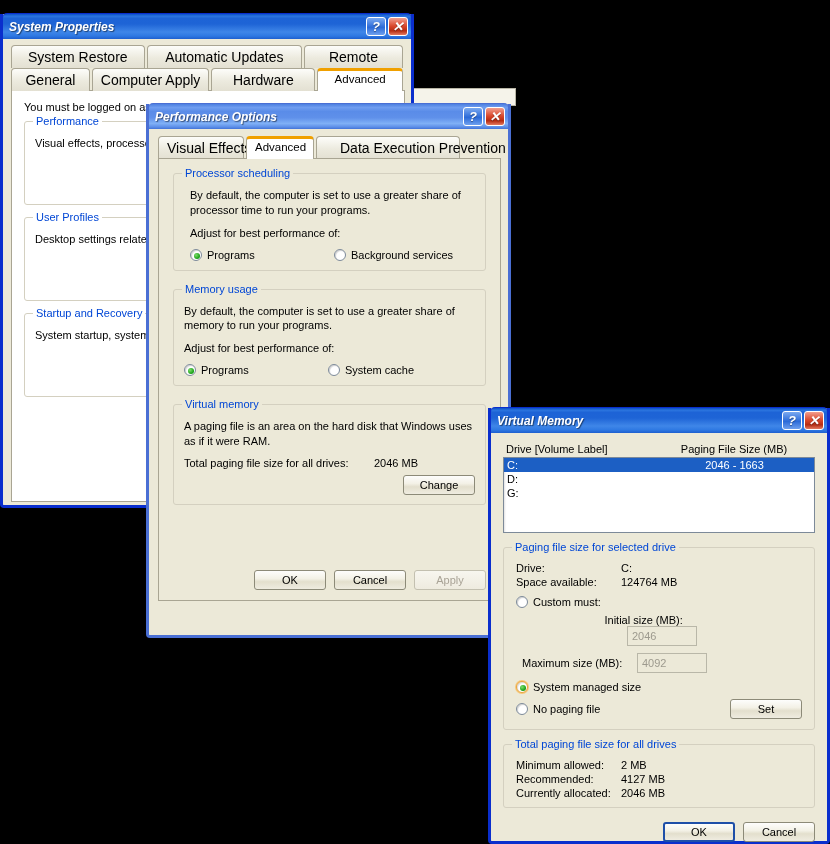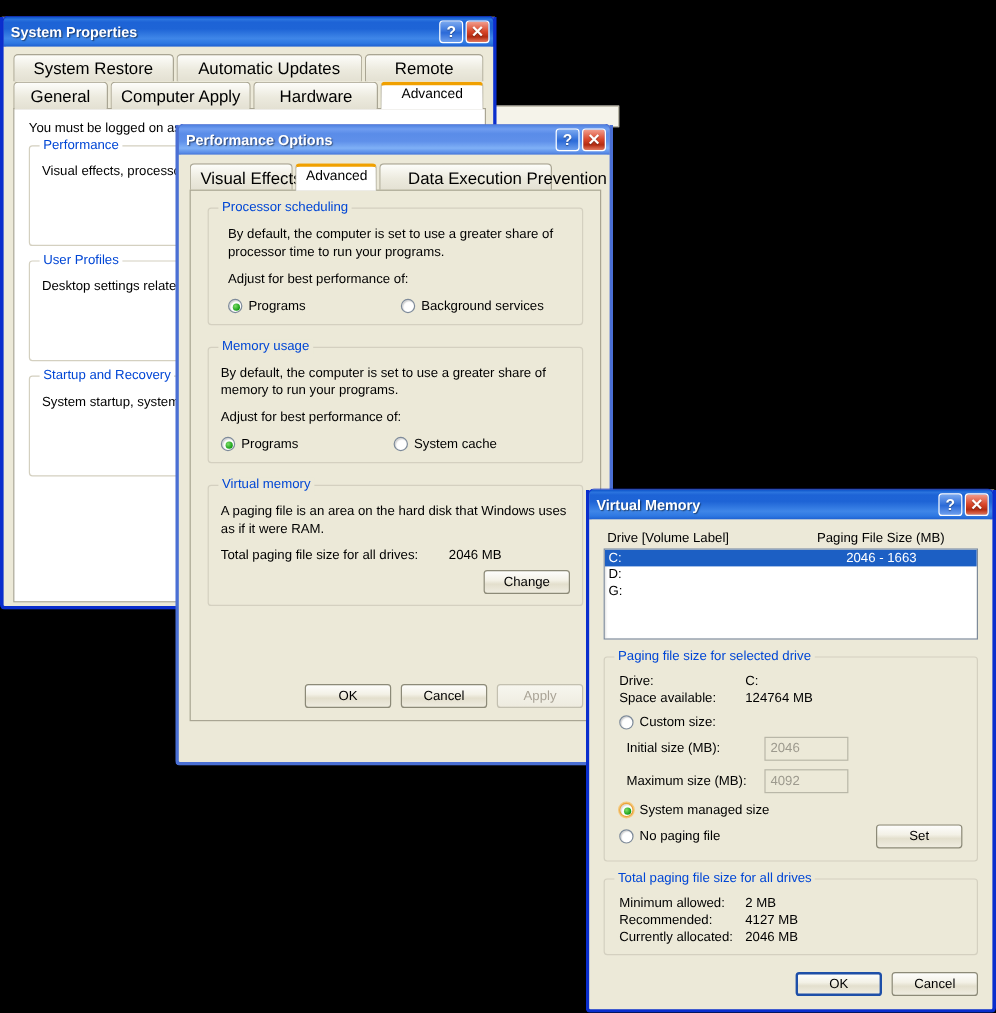--- a/index.html
+++ b/index.html
@@ -18,20 +18,21 @@
   .xpwin { position: absolute; background: #ece9d8; border: 3px solid #0a2ecd; border-top: none;
            border-radius: 0 0 4px 4px; }
   .xpwin.blue-lt { border-color: #4a6fd4; }
   .titlebar {
     height: 26px;
     background: linear-gradient(180deg,#0a51c8 0%,#2b74de 9%,#1d63d6 18%,#1e64d6 40%,#3f86e8 72%,#2e78e2 88%,#1e5fcf 100%);
     display: flex; align-items: center; padding: 0 3px 0 6px;
     border-radius: 5px 5px 0 0;
     border: 1px solid #0a2ecd; border-bottom: none;
     position: relative;
+    font-style: italic;
   }
   .titlebar.lt {
     background: linear-gradient(180deg,#4d80e0 0%,#6f9df0 14%,#5a8ce8 30%,#5f90ea 55%,#7fb0f6 78%,#5d8fe8 92%,#4273d8 100%);
     border-color: #4a6fd4;
   }
   .title-text {
     color: #fff; font-weight: bold; font-size: 12px;
     text-shadow: 1px 1px 1px rgba(0,0,0,.5); flex: 1; white-space: nowrap;
   }
   .tbtns { display: flex; gap: 2px; align-items: center; }
@@ -285,24 +286,24 @@
         <span class="k">Drive:</span>
         <span class="v">C:</span>
       </div>
       <div class="kv" style="margin-bottom:8px;">
         <span class="k">Space available:</span>
         <span class="v">124764 MB</span>
       </div>
 
       <label class="radio" style="margin-bottom:6px;">
         <span class="rd"></span>
-        <span>Custom size:</span>
+        <span>Custom must:</span>
       </label>
 
-      <div style="display:flex;align-items:center;margin:0 0 7px 6px;">
+      <div style="display:flex;align-items:center;margin:0 0 7px 6px;flex-direction:column;">
         <span style="width:115px;">Initial size (MB):</span>
         <input class="inp disabled" type="text" disabled="" value="2046" style="">
       </div>
       <div style="display:flex;align-items:center;margin:0 0 8px 6px;">
         <span style="width:115px;">Maximum size (MB):</span>
         <input class="inp disabled" type="text" disabled="" value="4092" style="">
       </div>
 
       <label class="radio" style="margin-bottom:6px;">
         <span class="rd checked focus"></span>

